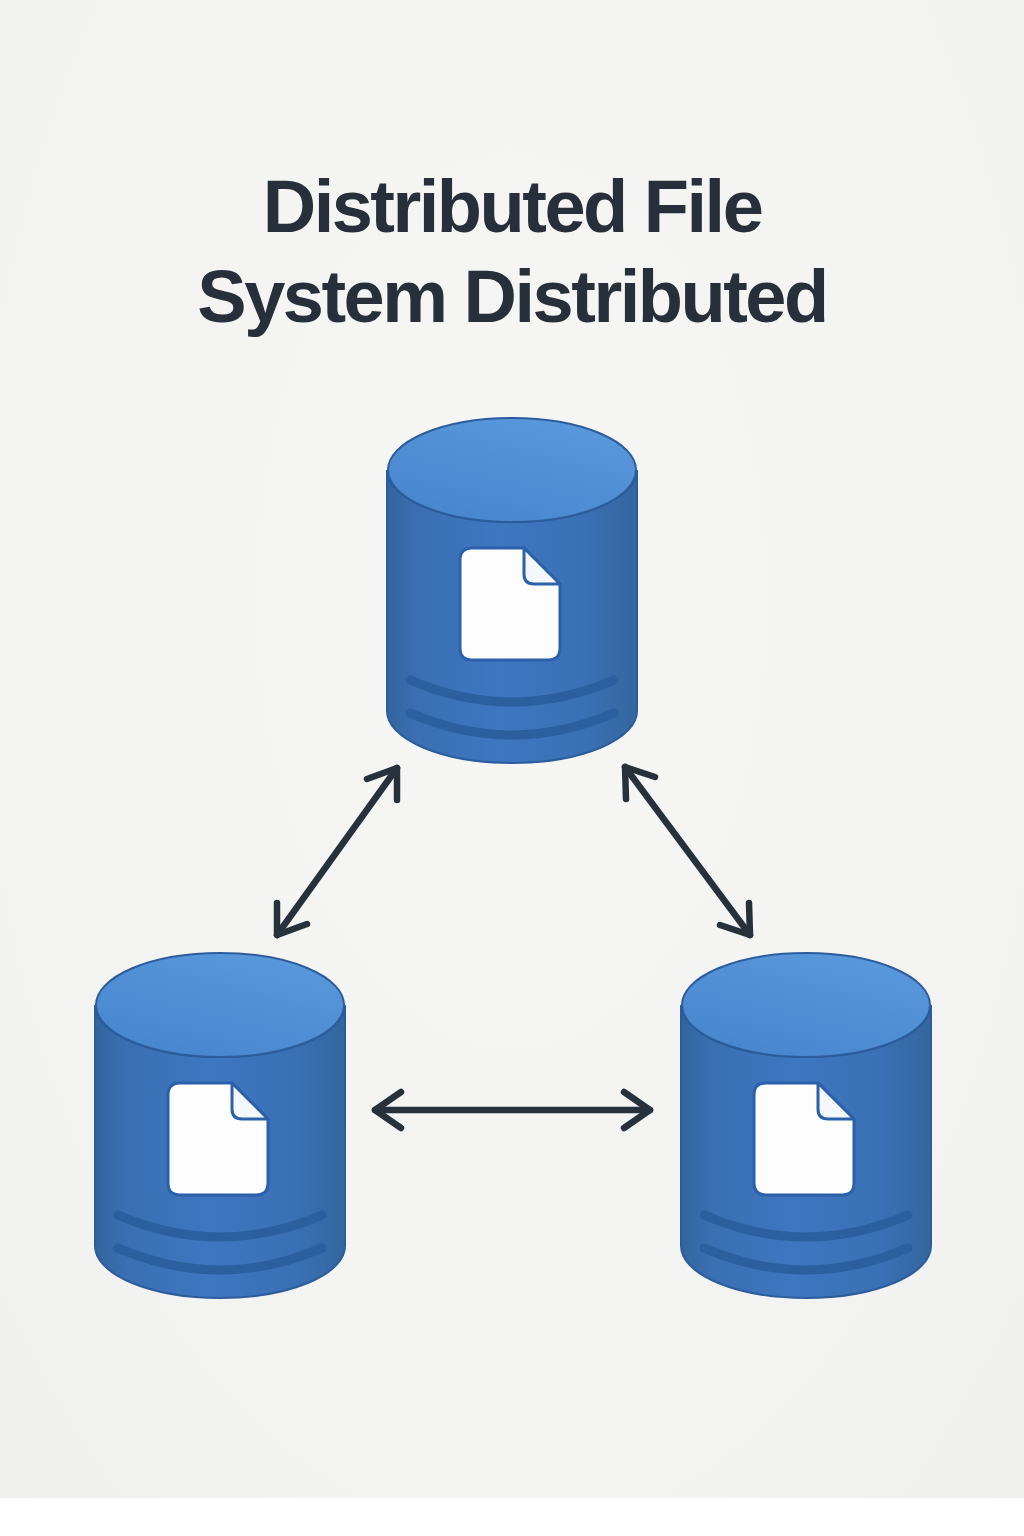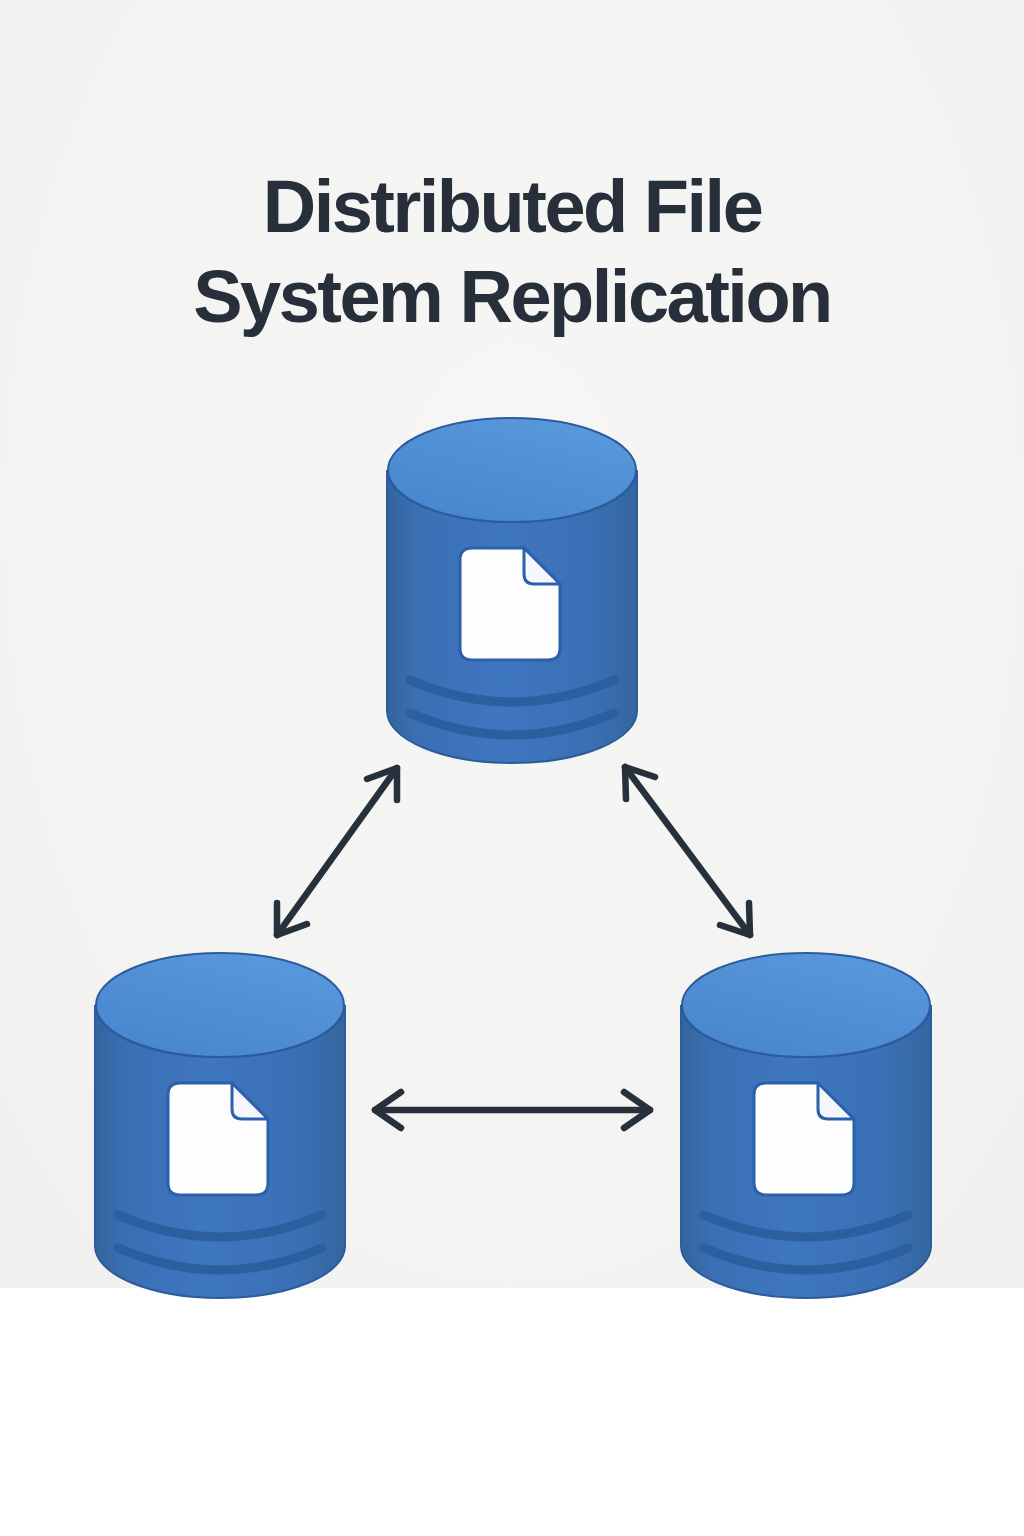--- a/index.html
+++ b/index.html
@@ -3,21 +3,21 @@
 <meta charset="utf-8">
 <style>
   * { margin: 0; padding: 0; box-sizing: border-box; }
   html, body {
     width: 1024px; height: 1536px;
     font-family: "Liberation Sans", sans-serif;
     overflow: hidden;
   }
   .canvas {
     position: relative;
-    width: 1024px; height: 1288px;
+    width: 1024px; height: 1498px;
     background: radial-gradient(ellipse at 50% 40%, #f6f6f5 0%, #f3f3f1 70%, #efefed 100%);
   }
   .title {
     position: absolute;
     top: 162px; left: 0;
     width: 100%;
     text-align: center;
     font-size: 74px;
     font-weight: 700;
     letter-spacing: -2.5px;
@@ -31,21 +31,21 @@
     width: 1024px; height: 1536px;
   }
 </style>
 </head>
 <body>
 
 <div class="canvas">
 
   <h1 class="title">
     <span class="line">Distributed File</span>
-    <span class="line">System Replication</span>
+    <span class="line">System Distributed</span>
   </h1>
 
   <svg class="diagram-svg" viewBox="0 0 1024 1536">
     <defs>
       <linearGradient id="bodyGrad" x1="0" y1="0" x2="1" y2="0">
         <stop offset="0%" stop-color="#33649d"></stop>
         <stop offset="12%" stop-color="#3a6fb3"></stop>
         <stop offset="45%" stop-color="#3e76c0"></stop>
         <stop offset="80%" stop-color="#3a70b5"></stop>
         <stop offset="100%" stop-color="#34669f"></stop>

